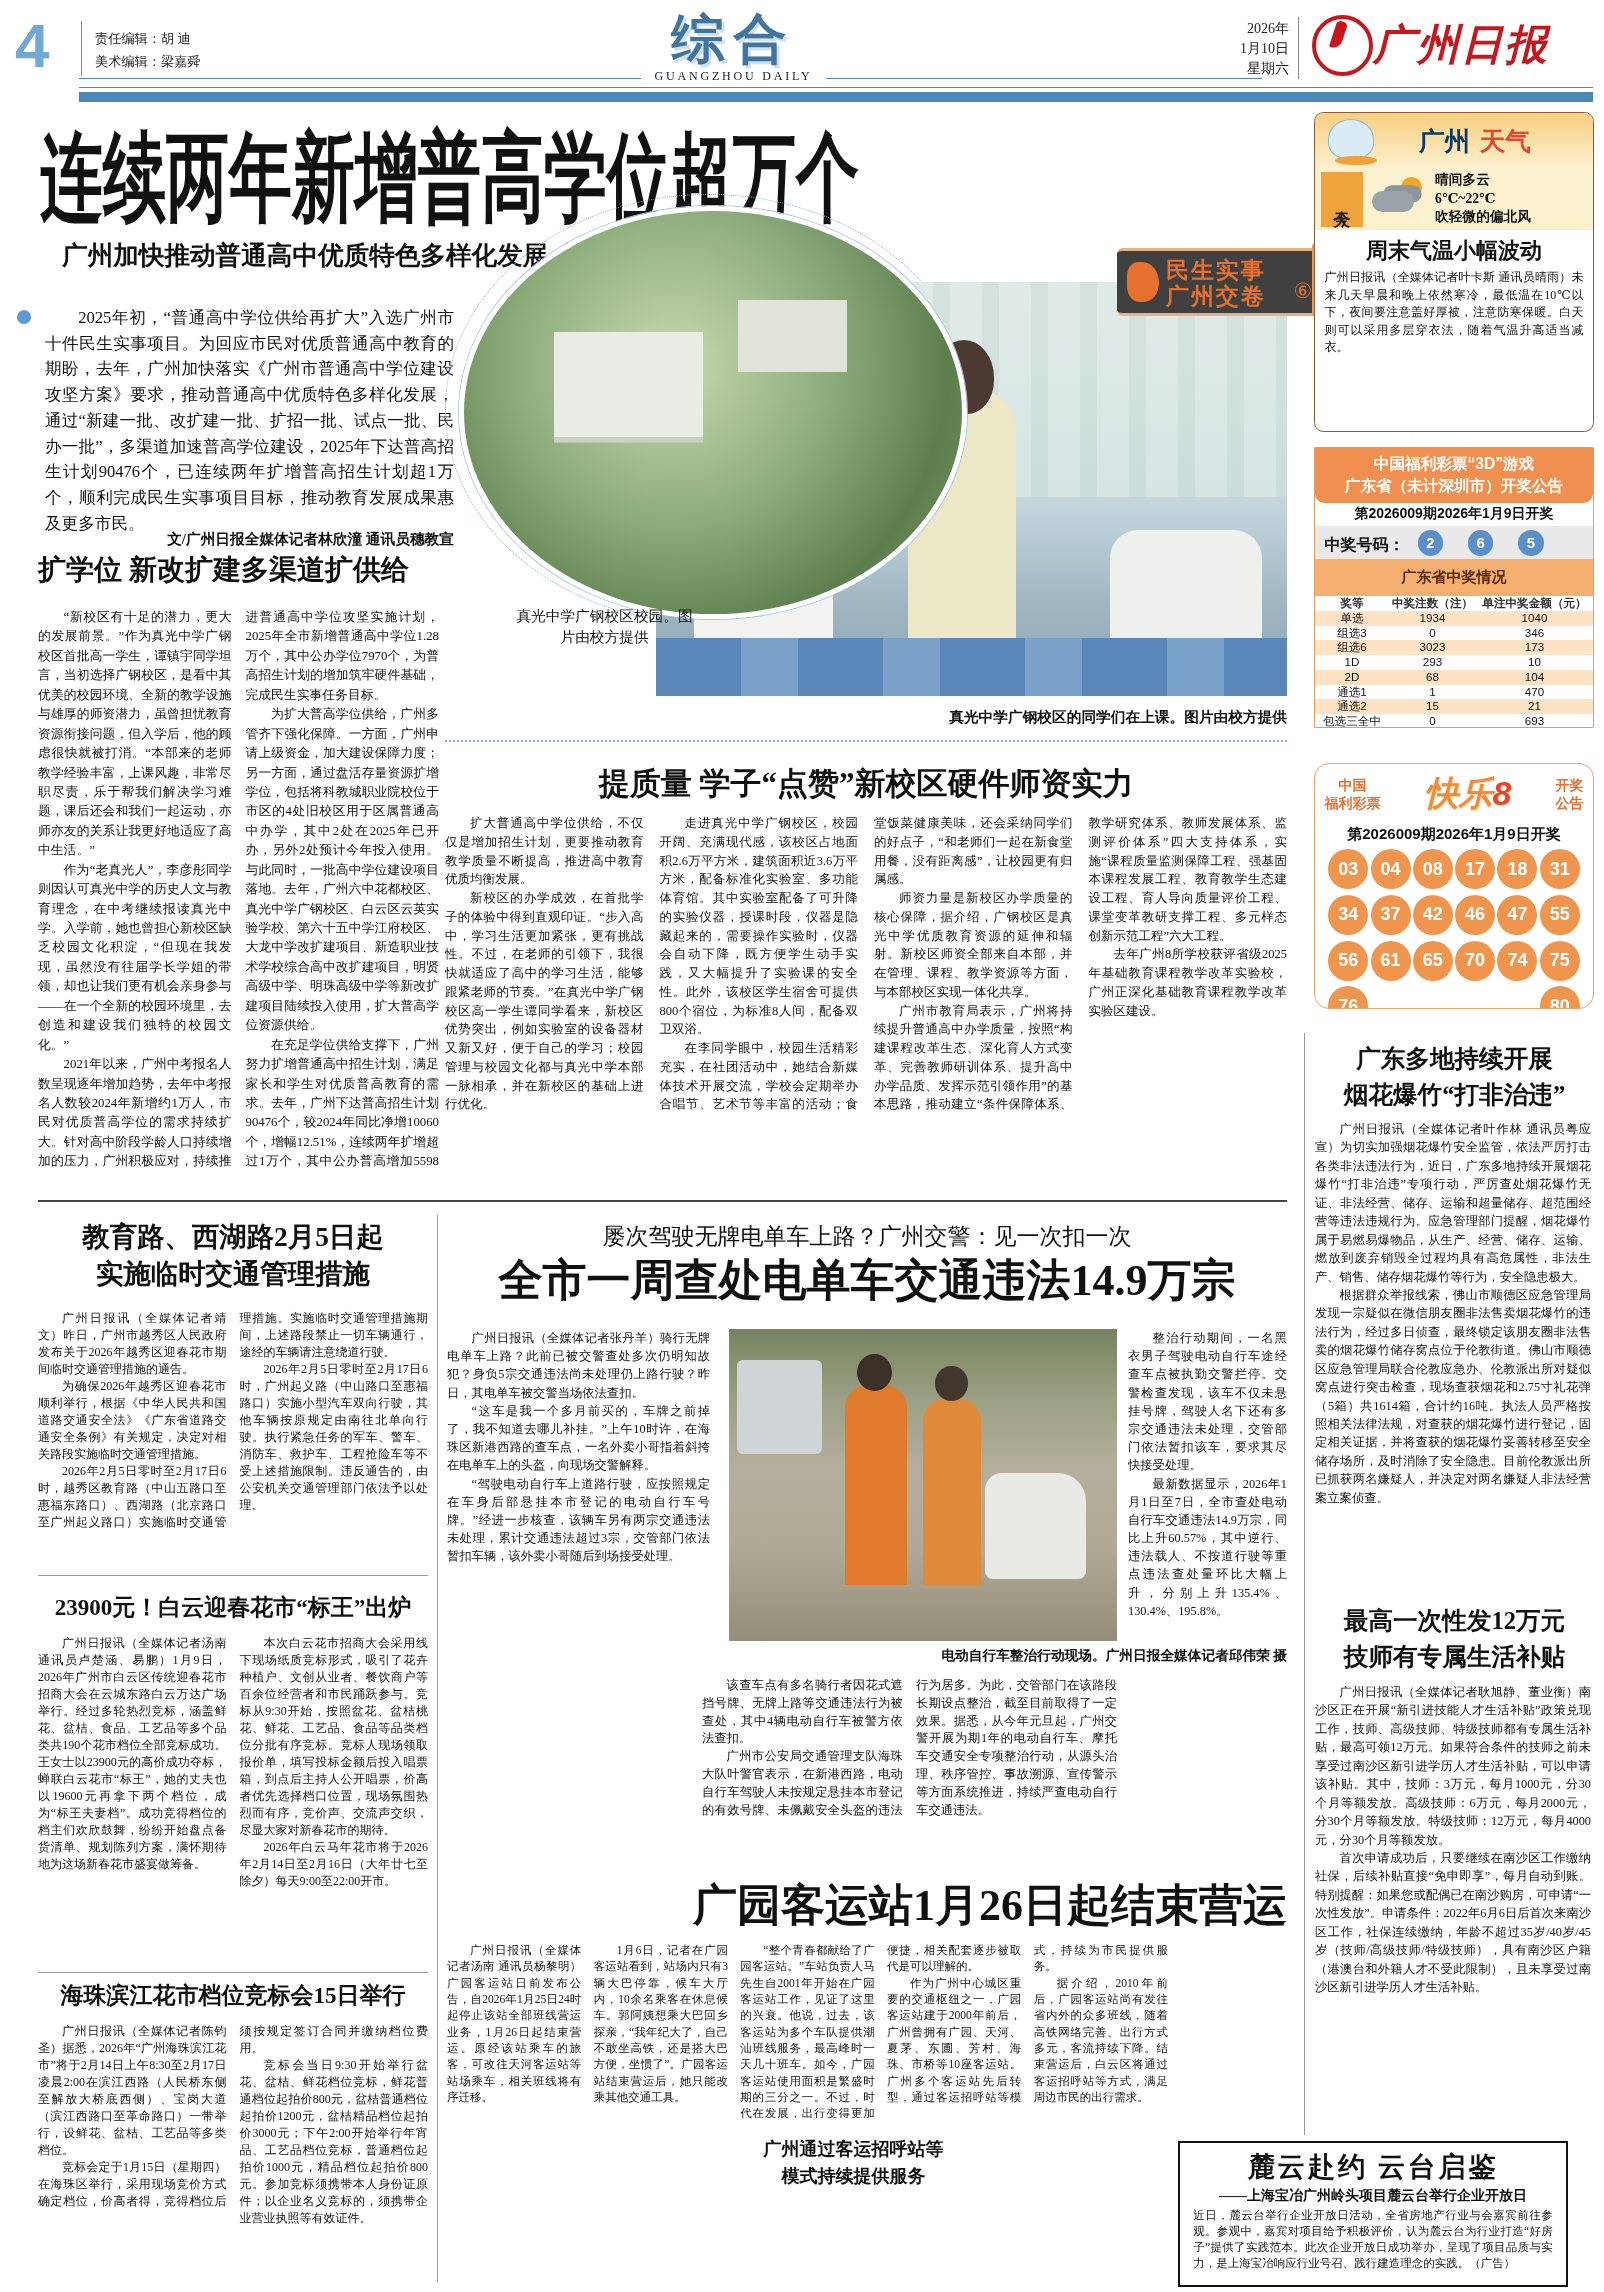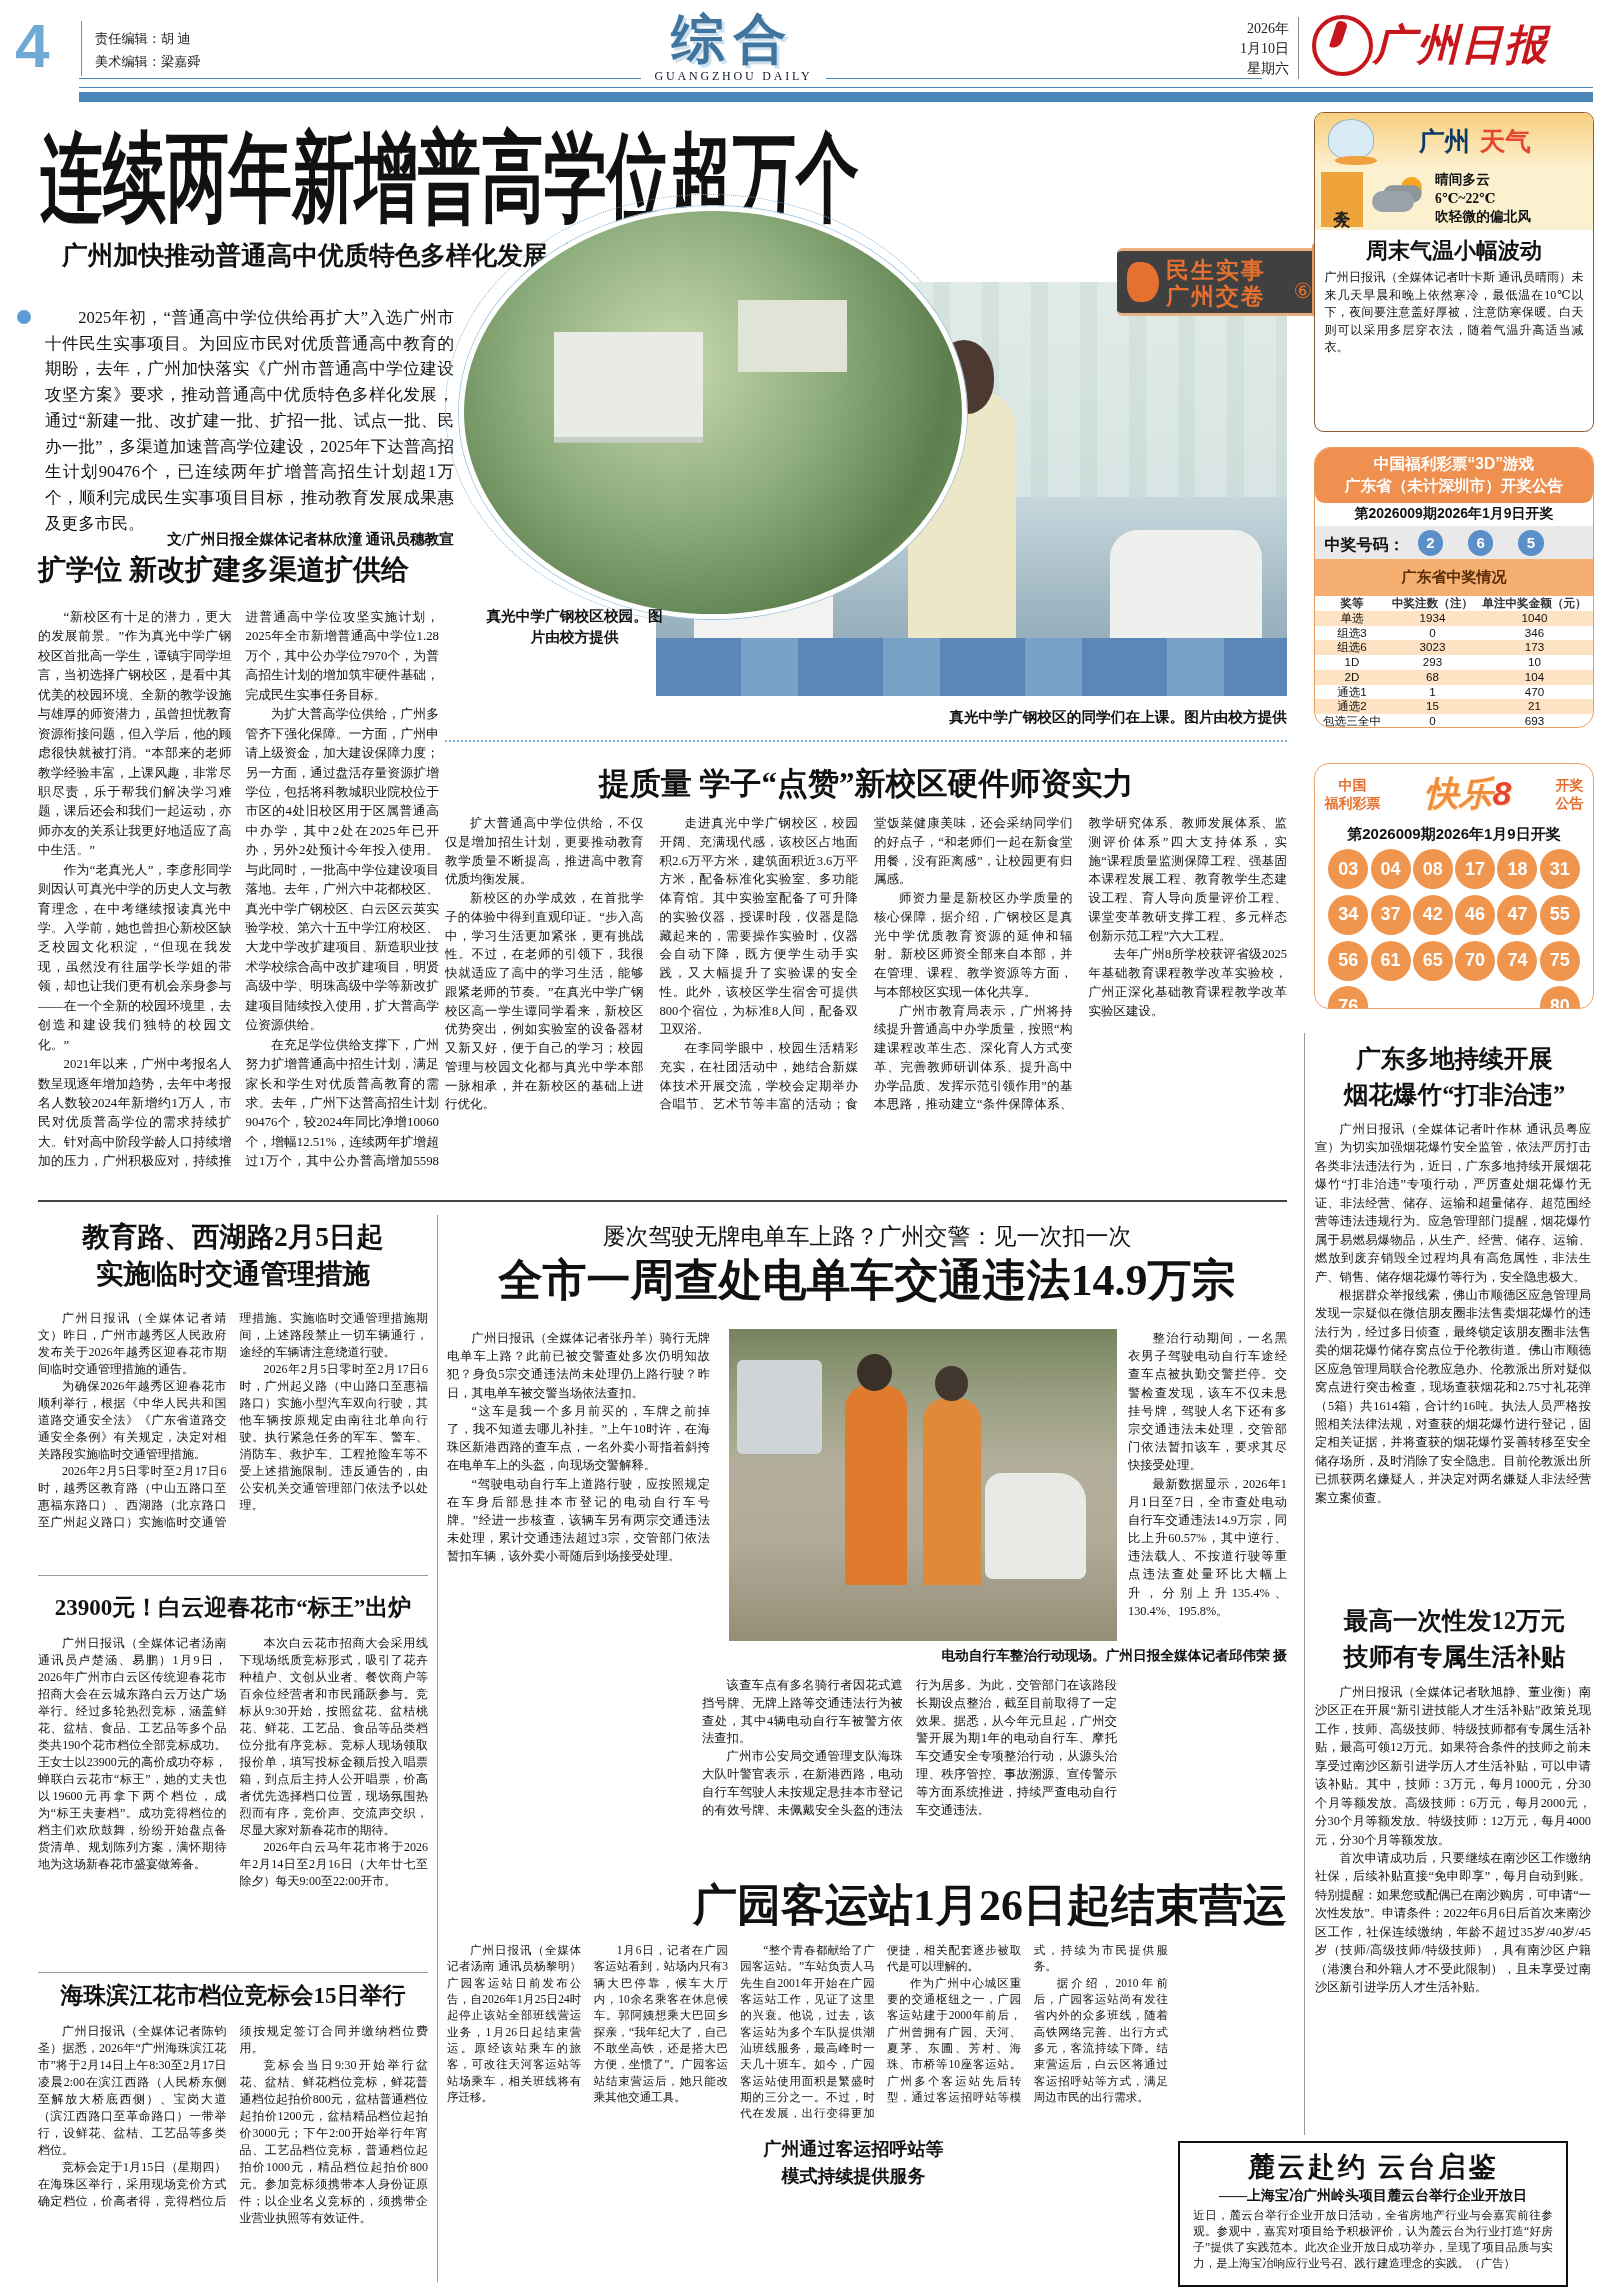--- a/index.html
+++ b/index.html
@@ -31,21 +31,21 @@
   #f-subhead{left:33px;top:238px;width:833px;text-align:center;font-size:25.6px;font-weight:bold;
              font-family:"Liberation Sans",sans-serif;}
   #f-dot{left:17px;top:310px;width:14px;height:14px;border-radius:50%;background:#5b9bd5;}
   #f-intro{left:45px;top:305px;width:409px;font-size:16.6px;line-height:1.55;}
   #f-byline{left:45px;top:530px;width:409px;text-align:right;font-size:14.7px;font-weight:bold;}
   #f-ellipse-dots{left:445px;top:194px;width:526px;height:428px;border:1.9px dotted #7fb2d9;border-radius:50%;}
   #f-circle{left:459px;top:206px;width:498px;height:403px;border-radius:50%;overflow:hidden;border:5.7px solid #fff;
             box-shadow:0 0 0 0.9px #9cc3dd;background:radial-gradient(circle at 42% 38%,#c8d9ae,#8fae7d 40%,#5d7f4e 72%,#7a9a66);}
   #f-circle .bldg{position:absolute;left:18%;top:30%;width:30%;height:26%;background:#e9ece4;box-shadow:0 5.7px 0 #c9cfc2;}
   #f-circle .bldg2{position:absolute;left:55%;top:22%;width:22%;height:18%;background:#dfe3d8;}
-  #f-circle-cap{left:482px;top:606px;width:185px;text-align:center;font-size:14.7px;font-weight:bold;line-height:1.45;}
+  #f-circle-cap{left:512px;top:606px;width:185px;text-align:center;font-size:14.7px;font-weight:normal;line-height:1.45;}
   #f-photo{left:656px;top:282px;width:631px;height:414px;overflow:hidden;
            background:linear-gradient(180deg,#e3ecec 0%,#d5e3e4 28%,#c2d4da 55%,#9fb6c2 78%,#8aa3b2 100%);}
   #f-photo .curtain{position:absolute;left:0;top:0;width:100%;height:52%;
            background:repeating-linear-gradient(90deg,#dfeae6 0 32px,#cfdfd9 32px 49px);opacity:.7;}
   #f-photo .teacher{position:absolute;left:40%;top:26%;width:17%;height:68%;background:#ece7c6;border-radius:38px 38px 0 0;}
   #f-photo .teacher-hair{position:absolute;left:44%;top:14%;width:9.5%;height:18%;background:#4c3a32;border-radius:50% 50% 45% 45%;}
   #f-photo .student1{position:absolute;left:6%;top:58%;width:22%;height:42%;background:#f2f3f0;border-radius:28px 28px 0 0;}
   #f-photo .student2{position:absolute;left:72%;top:60%;width:24%;height:40%;background:#eef0ee;border-radius:28px 28px 0 0;}
   #f-photo .desk{position:absolute;left:0;bottom:0;width:100%;height:14%;
            background:repeating-linear-gradient(90deg,#5b87b8 0 85px,#7aa2c8 85px 142px);}
@@ -121,21 +121,21 @@
   .wrow.today .wlabel{background:#efa33b;}
   .wrow.tomorrow .wlabel{background:#aec24d;}
   .wicon{position:relative;width:61px;height:47px;margin-left:5.7px;flex:none;}
   .wicon .sun{position:absolute;right:7.6px;top:1.9px;width:21px;height:21px;background:#f5a623;border-radius:50%;}
   .wicon .cloud{position:absolute;left:3.8px;top:15px;width:42px;height:21px;background:#9aa2aa;border-radius:13.2px;
       box-shadow:9.5px -7.6px 0 -1.9px #8d959d;}
   .wtext{font-size:13.7px;font-weight:bold;line-height:1.35;margin-left:5.7px;}
   #wx-hl{text-align:center;font-size:22px;font-weight:900;margin-top:5.7px;}
   #wx-body{padding:3.8px 9.5px 0 9.5px;font-size:12px;line-height:1.45;text-align:justify;}
   
-  #l3d{left:1314px;top:447px;width:280px;height:281px;border:1.9px solid #ee9a5a;border-radius:17px;overflow:hidden;
+  #l3d{left:1314px;top:447px;width:280px;height:281px;border:1.9px solid #ee9a5a;border-radius:1px;overflow:hidden;
        box-sizing:border-box;background:#fff;font-family:"Liberation Sans",sans-serif;}
   #l3d-head{background:#ef9050;color:#fff;text-align:center;font-size:15.6px;font-weight:bold;line-height:1.45;
        padding:4.7px 0;border-radius:0 0 9.5px 9.5px;}
   #l3d-draw{text-align:center;font-size:14px;font-weight:bold;padding:2.8px 0;color:#111;}
   #l3d-win{display:flex;align-items:flex-end;background:#e9e9e9;padding:3.8px 9.5px;}
   #l3d-win .lbl{font-size:16px;font-weight:900;}
   #l3d-win .balls{display:flex;gap:24.6px;margin-left:13.2px;}
   .ball3d{width:25.6px;height:25.6px;border-radius:50%;background:#5b8fc9;color:#fff;display:flex;align-items:center;
        justify-content:center;font-size:15px;font-weight:bold;}
   #l3d-band{background:#f5b071;text-align:center;font-size:15px;font-weight:900;padding:9px 0;color:#5a2c08;}

